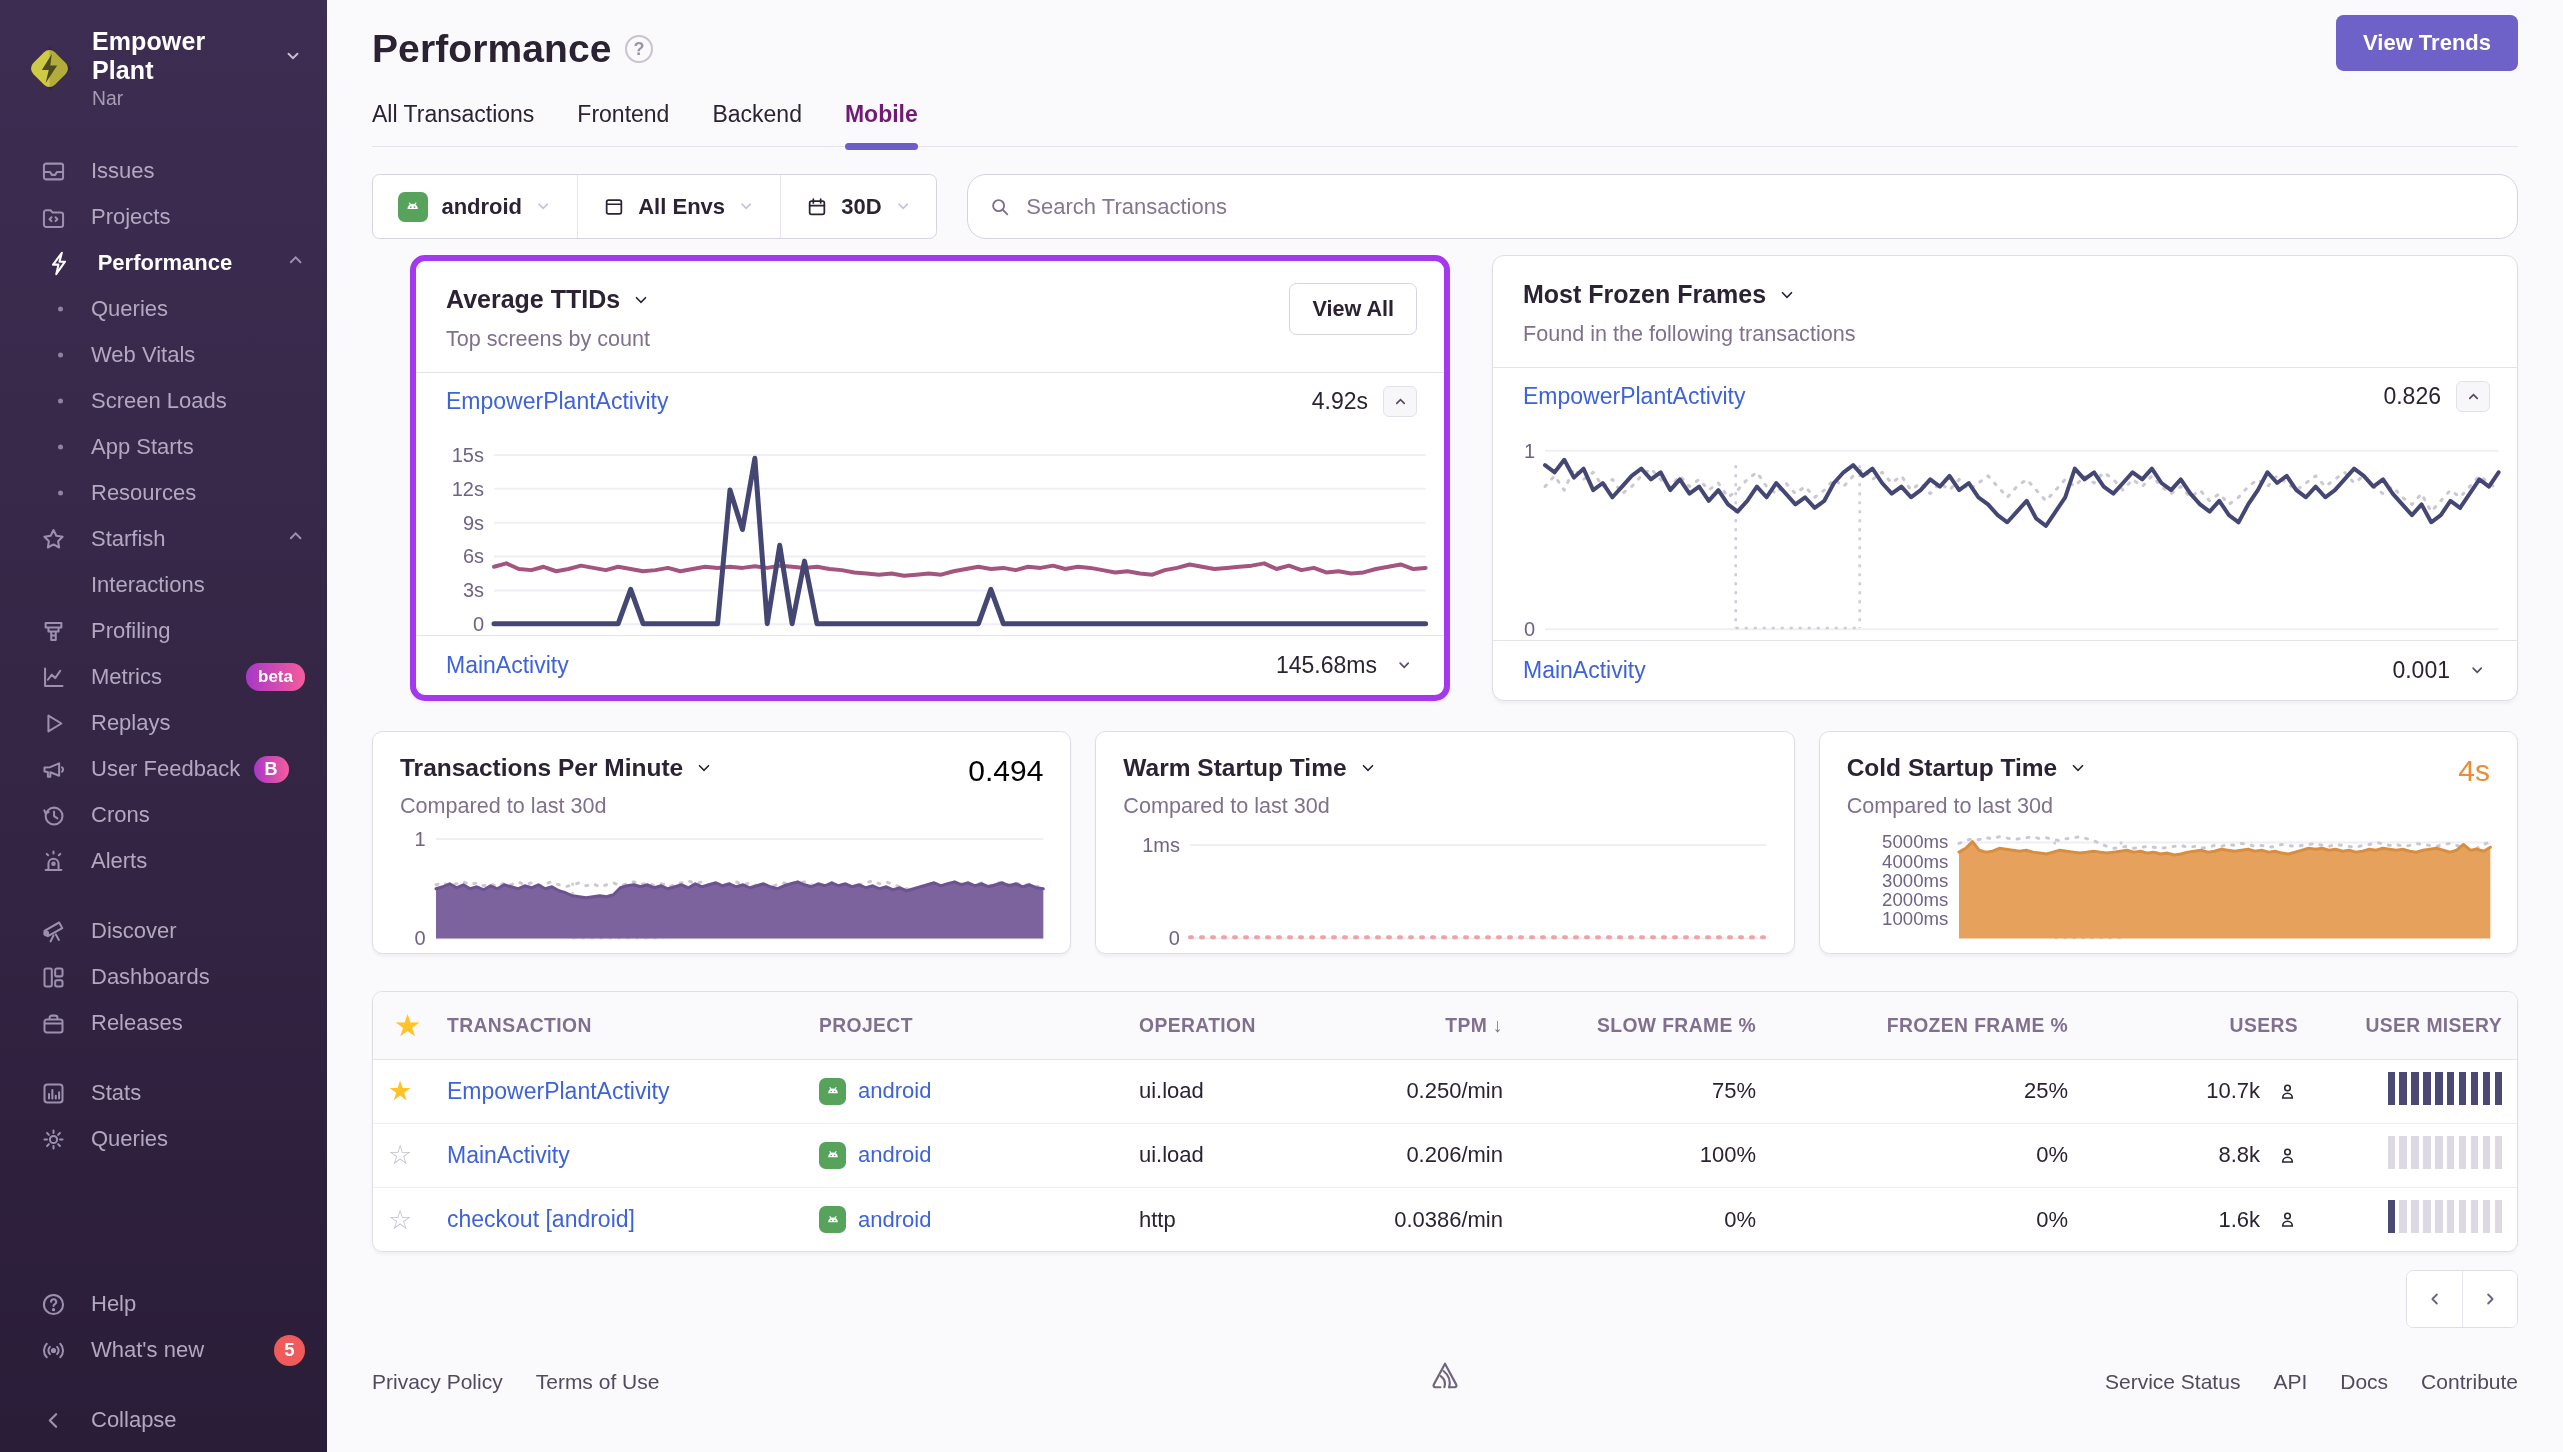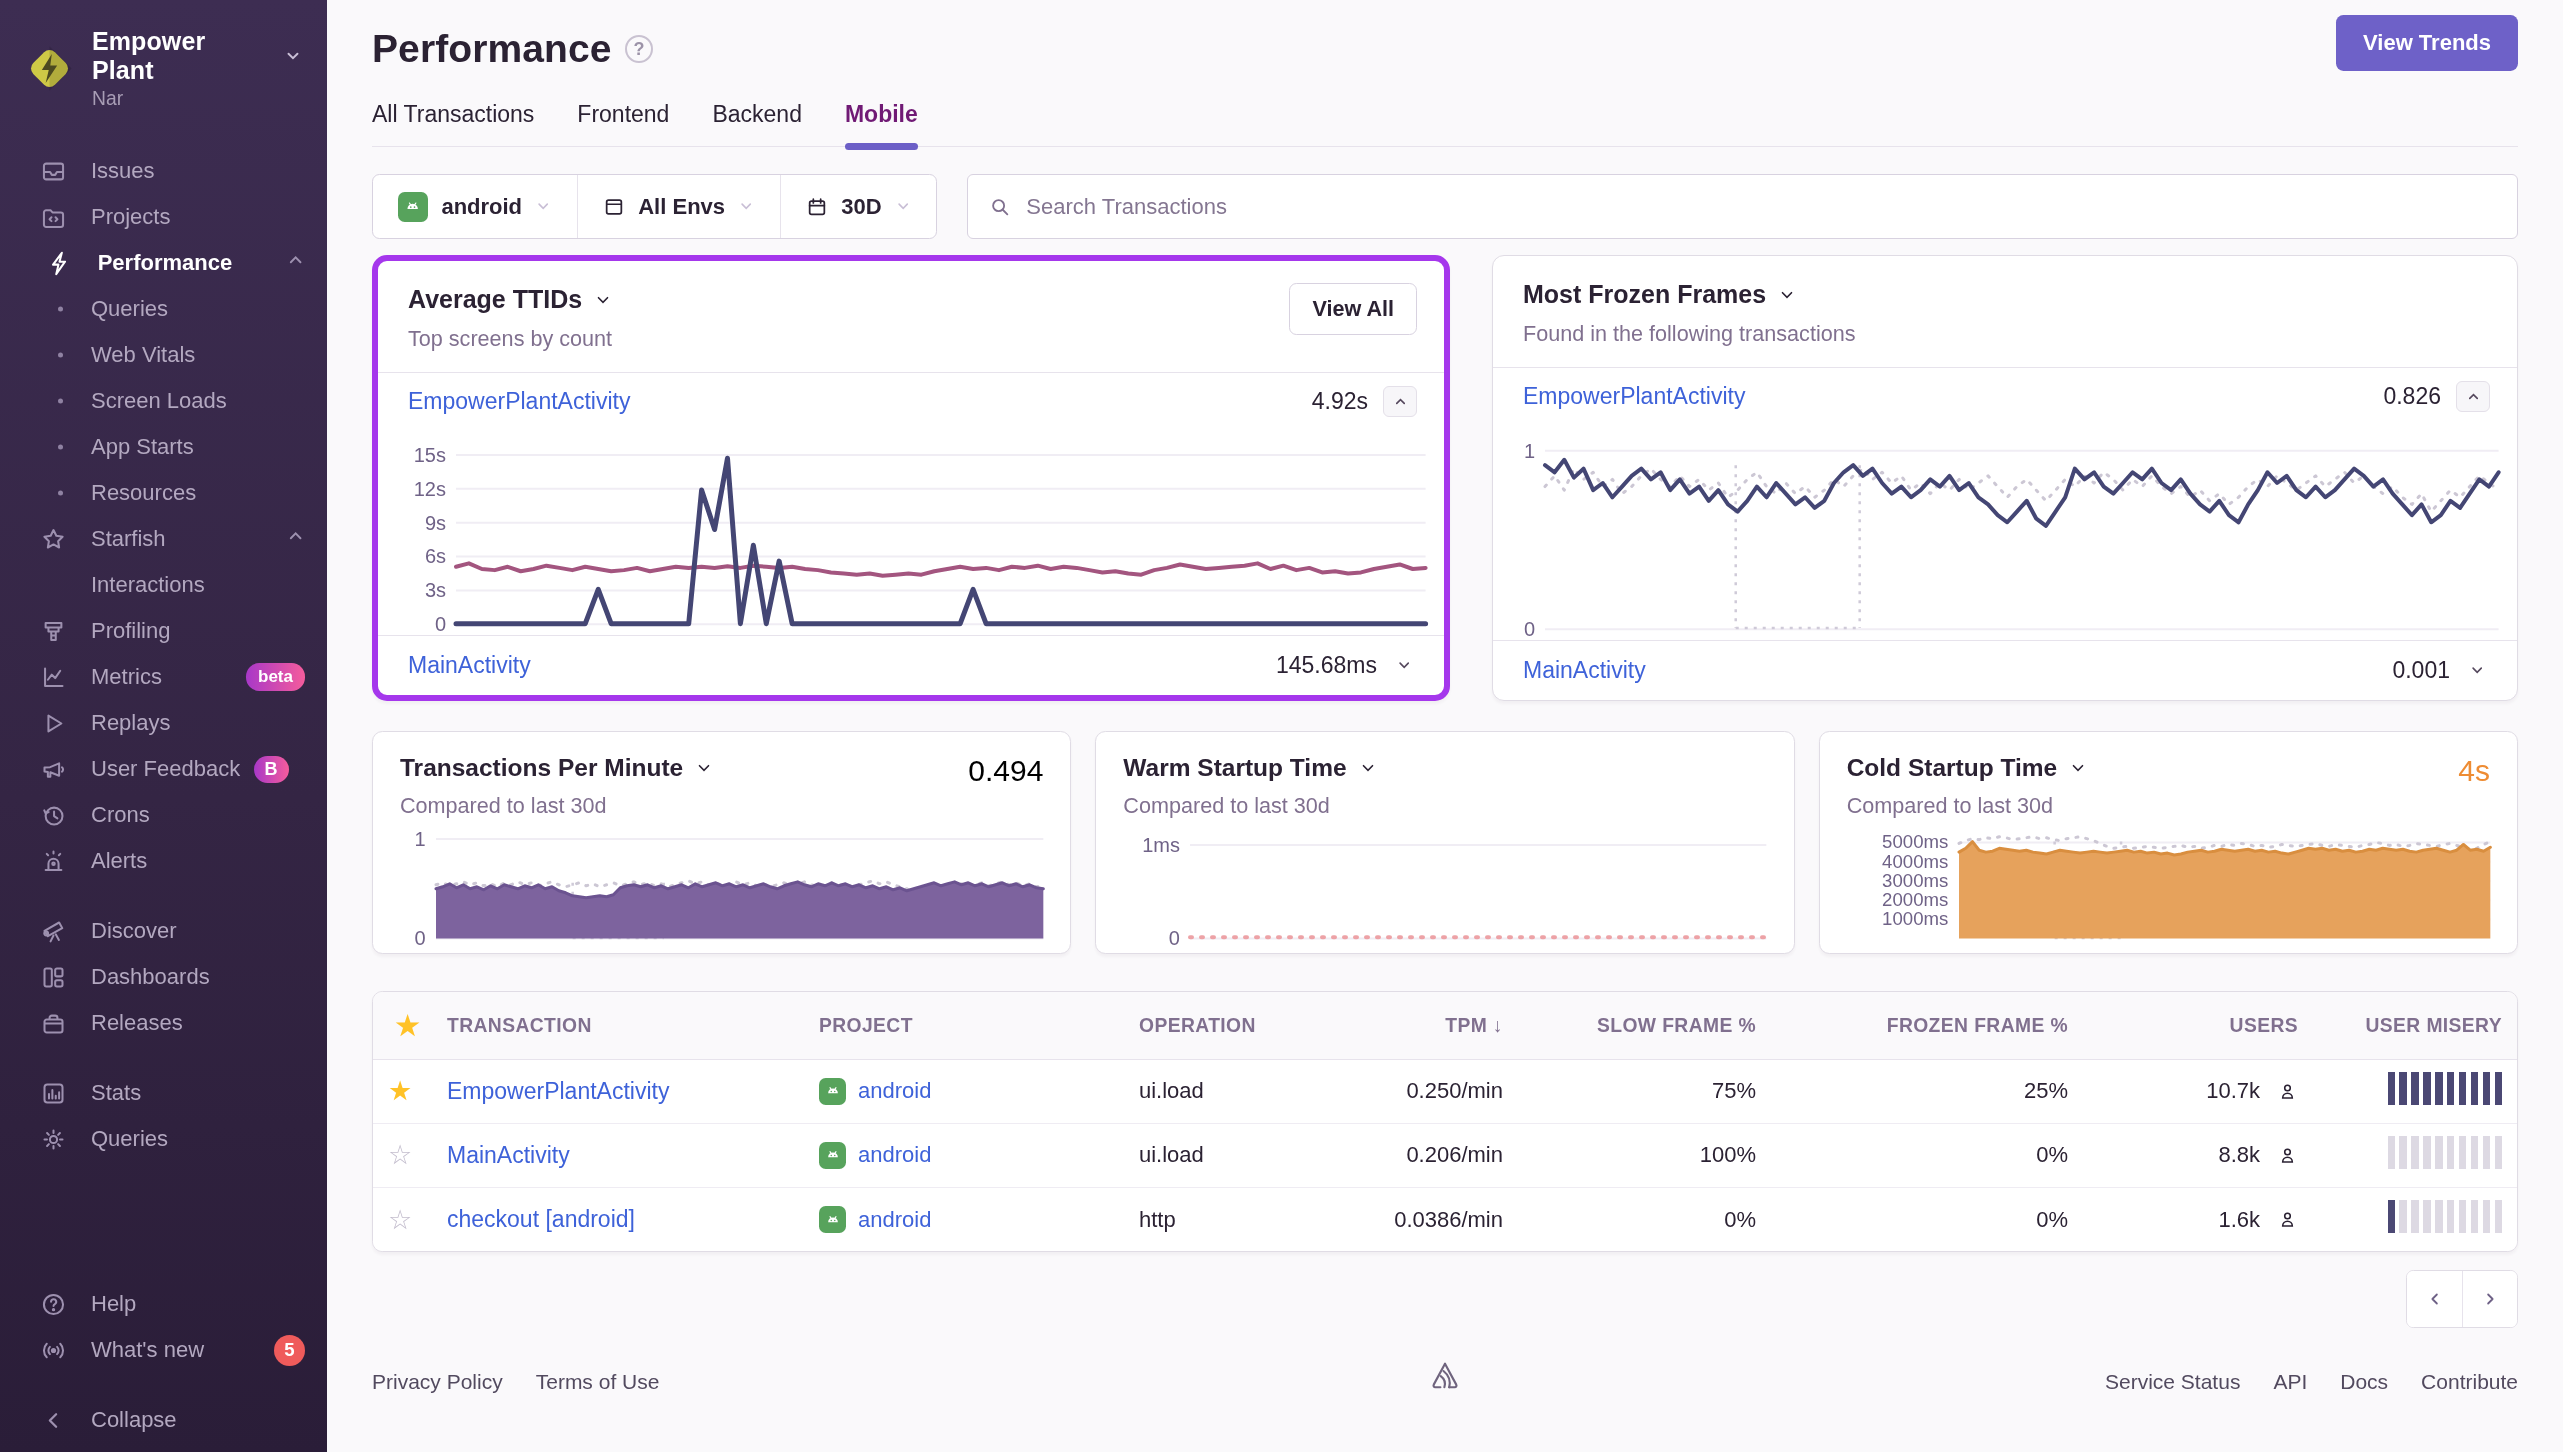--- a/index.html
+++ b/index.html
@@ -45,28 +45,28 @@
   .tabs { display:flex; gap:43px; margin-top:30px; border-bottom:1.5px solid #E7E3EC; }
   .tab { font-size:23px; color:#2B2233; padding-bottom:18px; position:relative; cursor:pointer; }
   .tab.active { color:#701a75; font-weight:600; }
   .tab.active::after { content:""; position:absolute; left:0; right:0; bottom:-3.7px; height:6.7px; border-radius:3.7px; background:#6C5FC7; }
 
   .filter-row { display:flex; margin-top:27px; gap:30px; }
   .filter-group { display:flex; align-items:stretch; background:#fff; border:1.5px solid #D8D2E0; border-radius:7.4px; height:65px; }
   .filter-cell { display:flex; align-items:center; gap:13.4px; padding:0 25px; font-size:22px; font-weight:700; color:#2B2233; cursor:pointer; }
   .filter-cell + .filter-cell { border-left:1.5px solid #E7E3EC; }
   .android-ic { width:30px; height:30px; background:#57A35C; border-radius:6.7px; display:flex; align-items:center; justify-content:center; }
-  .search-box { flex:1; display:flex; align-items:center; gap:15px; background:#fff; border:1.5px solid #D8D2E0; border-radius:6px; height:65px; padding:0 21px; }
+  .search-box { flex:1; display:flex; align-items:center; gap:15px; background:#fff; border:1.5px solid #D8D2E0; border-radius:19px; height:65px; padding:0 21px; }
   .search-box input { border:none; outline:none; flex:1; font-size:22px; color:#2B2233; font-family:inherit; background:transparent; }
   .search-box input::placeholder { color:#847691; }
 
   
   .panels-row { display:grid; grid-template-columns:1078px 1fr; gap:42px; margin-top:16.4px; }
   .panel { background:#fff; border:1.5px solid #E0DCE5; border-radius:12px; display:flex; flex-direction:column; height:446px; box-shadow:0 2.2px 3px rgba(43,34,51,.04); overflow:hidden; }
-  .panel.highlight { border:6px solid #A537EC; border-radius:15px; }
+  .panel.highlight { border:6px solid #A537EC; border-radius:15px;margin-left:38px; }
   .panel-head { padding:24px 30px 19.3px; position:relative; }
   .panel-title-row { display:flex; align-items:center; gap:12px; cursor:pointer; }
   .panel-title { font-size:25px; font-weight:700; color:#2B2233; }
   .panel-sub { font-size:21.6px; color:#80708F; margin-top:12px; }
   .view-all { position:absolute; top:22px; right:27px; background:#fff; border:1.5px solid #D8D2E0; border-radius:7.4px; font-size:21.6px; font-weight:700; color:#2B2233; padding:12px 22px; cursor:pointer; font-family:inherit; }
   .panel-div { border-top:1.5px solid #E7E3EC; }
   .panel-row { display:flex; align-items:center; justify-content:space-between; padding:13.4px 27px 13.4px 30px; }
   .panel-row.bottom { border-top:1.5px solid #E7E3EC; padding:16.4px 27px 16.4px 30px; }
   .txn-link { font-size:23px; color:#3E62D9; text-decoration:none; cursor:pointer; }
   .row-right { display:flex; align-items:center; gap:15px; }

